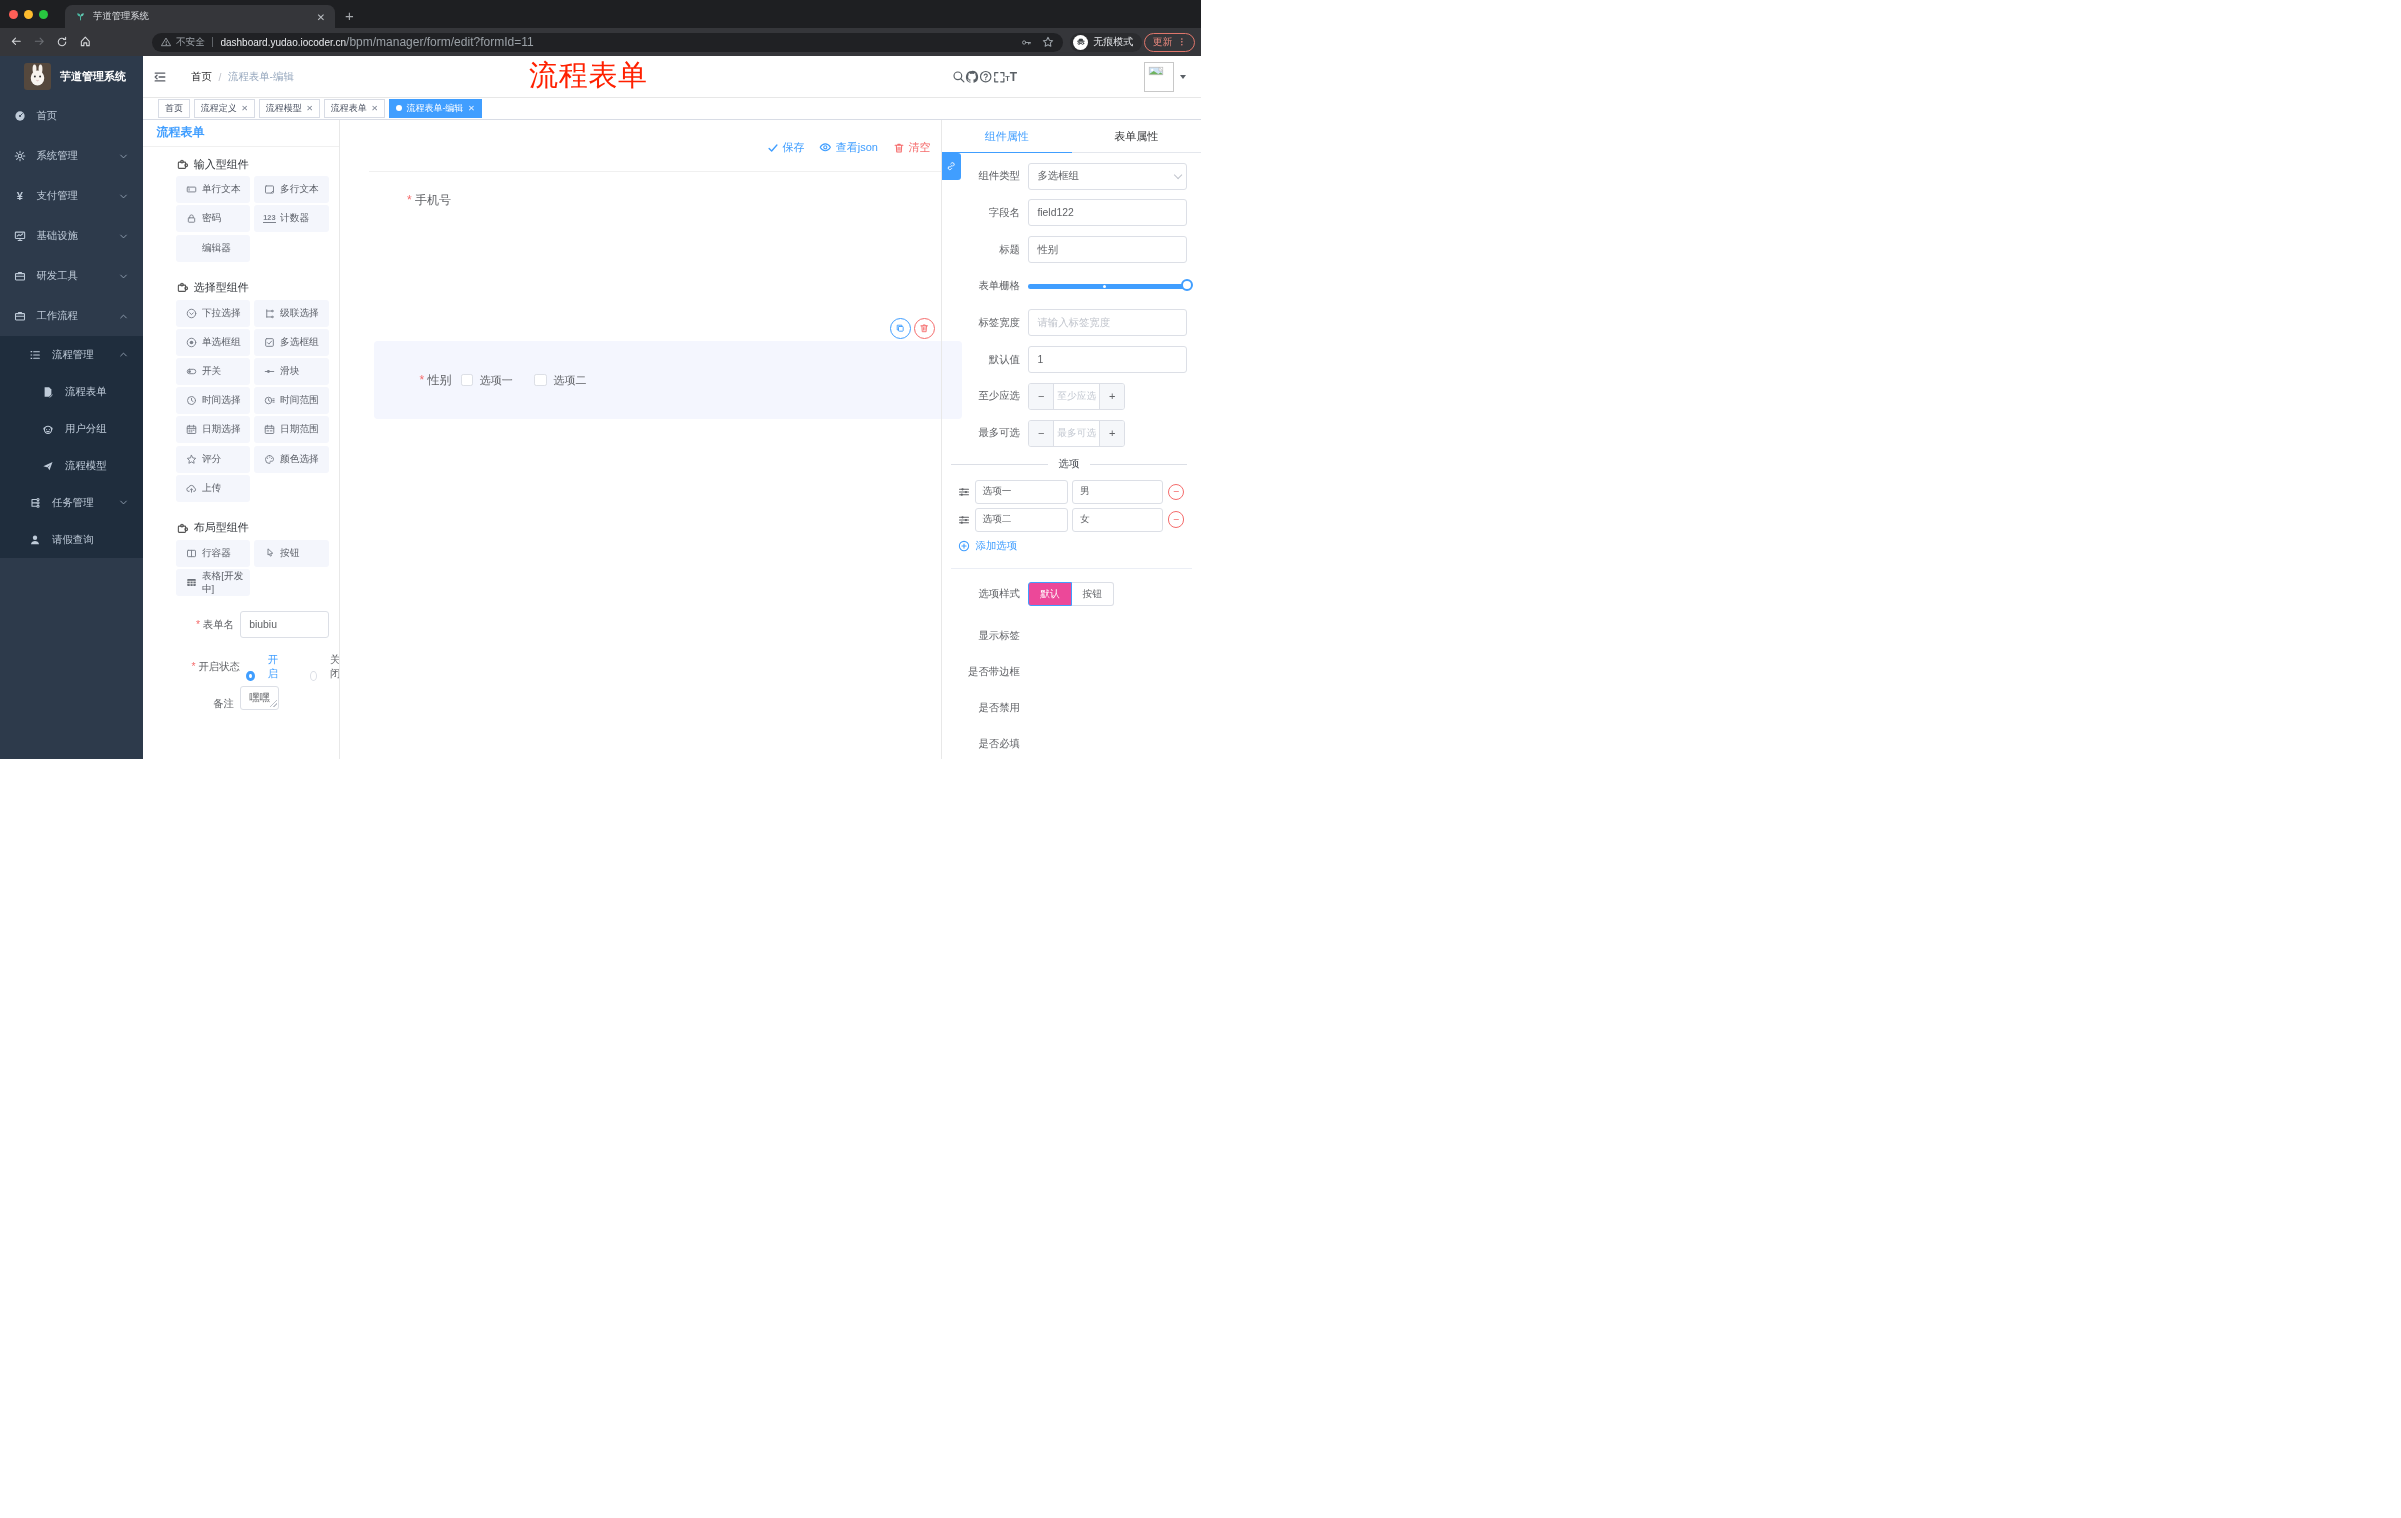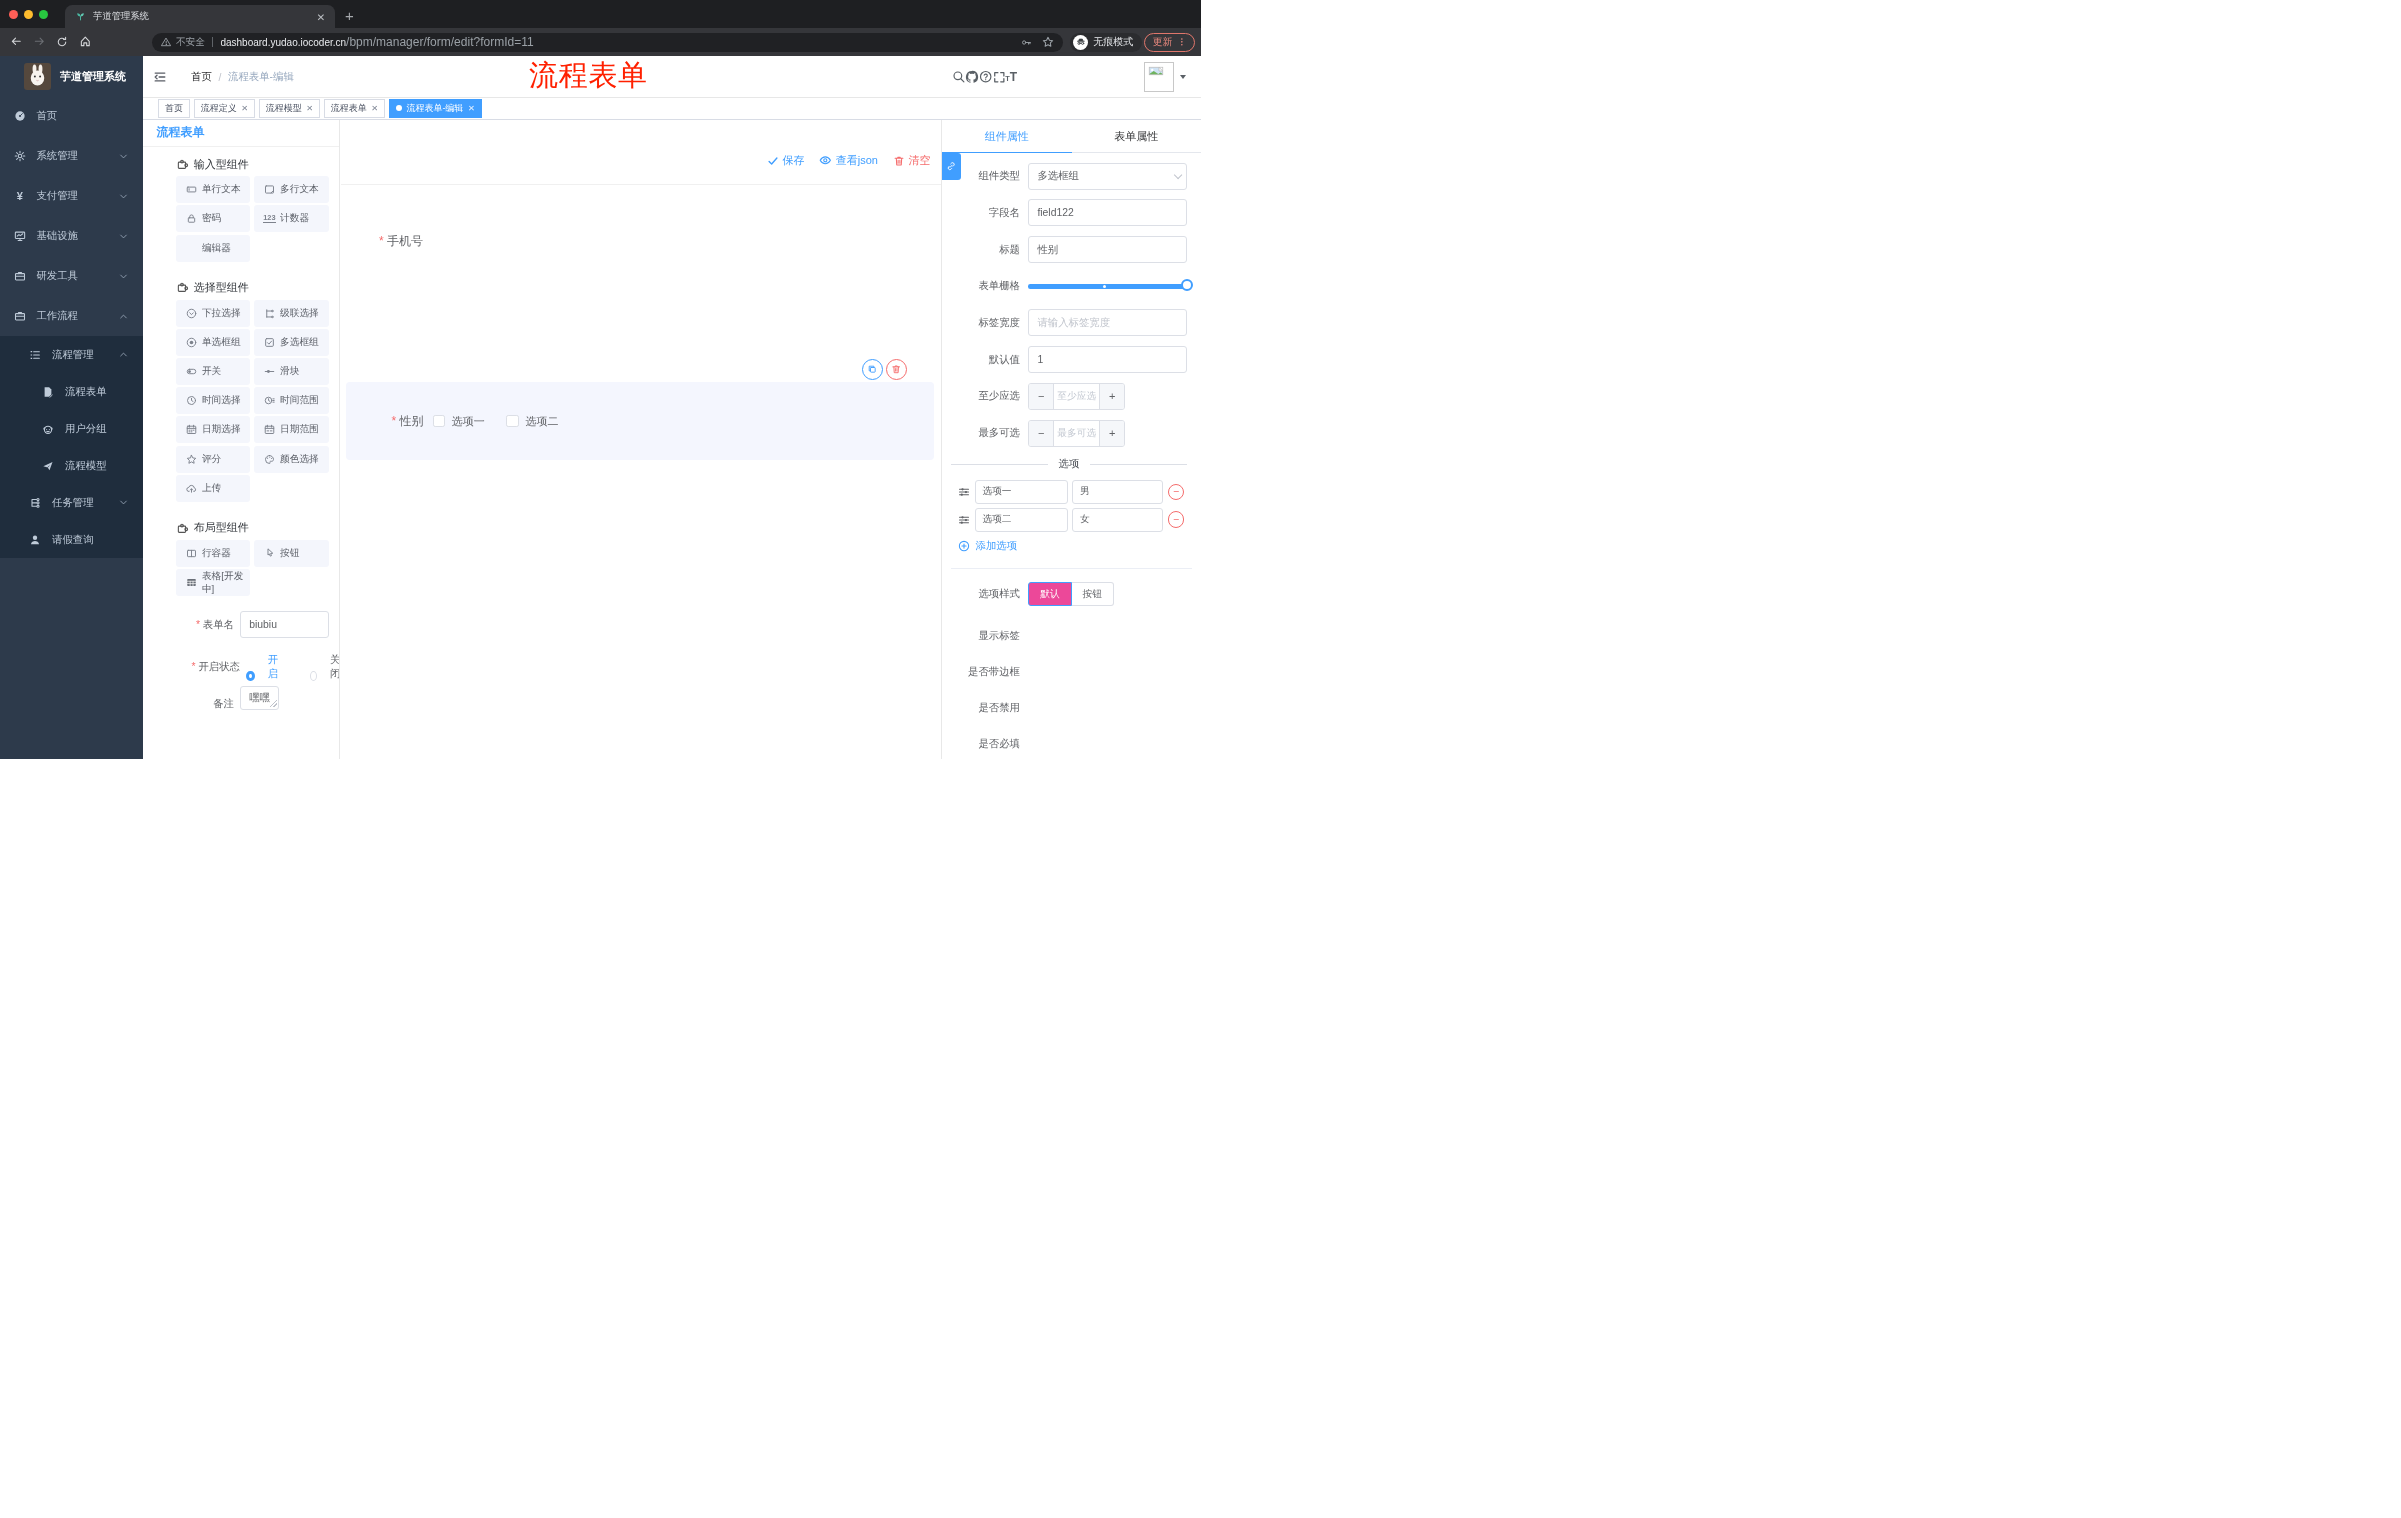--- a/index.html
+++ b/index.html
@@ -79,26 +79,26 @@
   .inp.ph { color:#c0c4cc; }
   .radio-row { display:flex; align-items:flex-end; gap:13px; }
   .rdo { width:10.4px; height:10.4px; border-radius:50%; border:0.7px solid #dcdfe6; background:#fff; }
   .rdo.on { border:3px solid #409eff; background:#fff; }
   .rlbl-on { color:#409eff; margin-right:16.3px; }
   .txa { width:113px; height:58px; border:0.7px solid #dcdfe6; border-radius:3px; padding:5.2px 8.2px; font-size:10.4px; color:#606266; position:relative; background:#fff; }
   .txa .grip { position:absolute; right:1.5px; bottom:1.5px; width:7.4px; height:7.4px;
     background:linear-gradient(135deg,transparent 50%,#c0c4cc 50%,#c0c4cc 58%,transparent 58%,transparent 72%,#c0c4cc 72%,#c0c4cc 80%,transparent 80%); }
 
   
-  #canvas { position:absolute; left:198px; top:17px; width:600px; height:640px; }
+  #canvas { position:absolute; left:198px; top:4px; width:600px; height:640px;padding-left:28px; }
   .cv-bar { height:48px; border-bottom:0.7px solid #f0f0f0; display:flex; align-items:center; justify-content:flex-end; gap:15px; padding-right:10.4px; font-size:11px; }
   .cv-act { display:flex; align-items:center; gap:3.7px; color:#409eff; cursor:pointer; }
   .cv-act.danger { color:#f56c6c; }
   .cv-body { position:relative; }
-  .phone-row { display:flex; align-items:center; margin-top:48px;gap:43px; }
+  .phone-row { display:flex; align-items:center; margin-top:20px;gap:43px; }
   .cv-lab { width:82px; text-align:right; font-size:12px; color:#606266; flex:none; }
   .cv-input { margin-left:9px; width:465px; height:36px; border:0.7px solid #dcdfe6; border-radius:3px; display:flex; align-items:center; padding:0 10.4px; font-size:12px; color:#c0c4cc; background:#fff; }
   .sel-box { position:absolute; left:4.5px; top:149px; width:588px; height:78px; background:#f4f6fe; border-radius:3.7px; }
   .float-btn { position:absolute; top:-23px; width:21px; height:21px; border-radius:50%; background:#fff; display:flex; align-items:center; justify-content:center; }
   .float-btn.copy { right:51px; border:0.7px solid #409eff; color:#409eff; }
   .float-btn.del { right:27px; border:0.7px solid #f56c6c; color:#f56c6c; }
   .gender-row { display:flex; align-items:center; height:100%; }
   .g-lab { width:78px; text-align:right; font-size:12px; color:#606266; flex:none; }
   .cbx-group { display:flex; align-items:center; margin-left:9px; gap:21.5px; }
   .cbx-item { display:flex; align-items:center; gap:6.7px; color:#606266; font-size:11px; }

